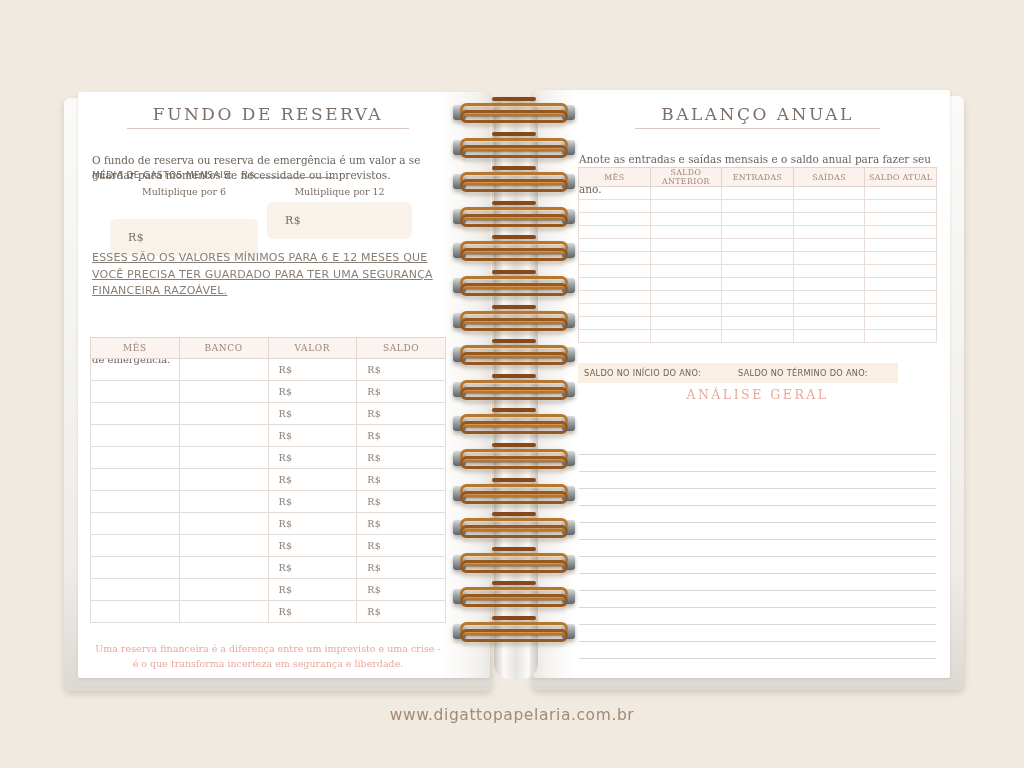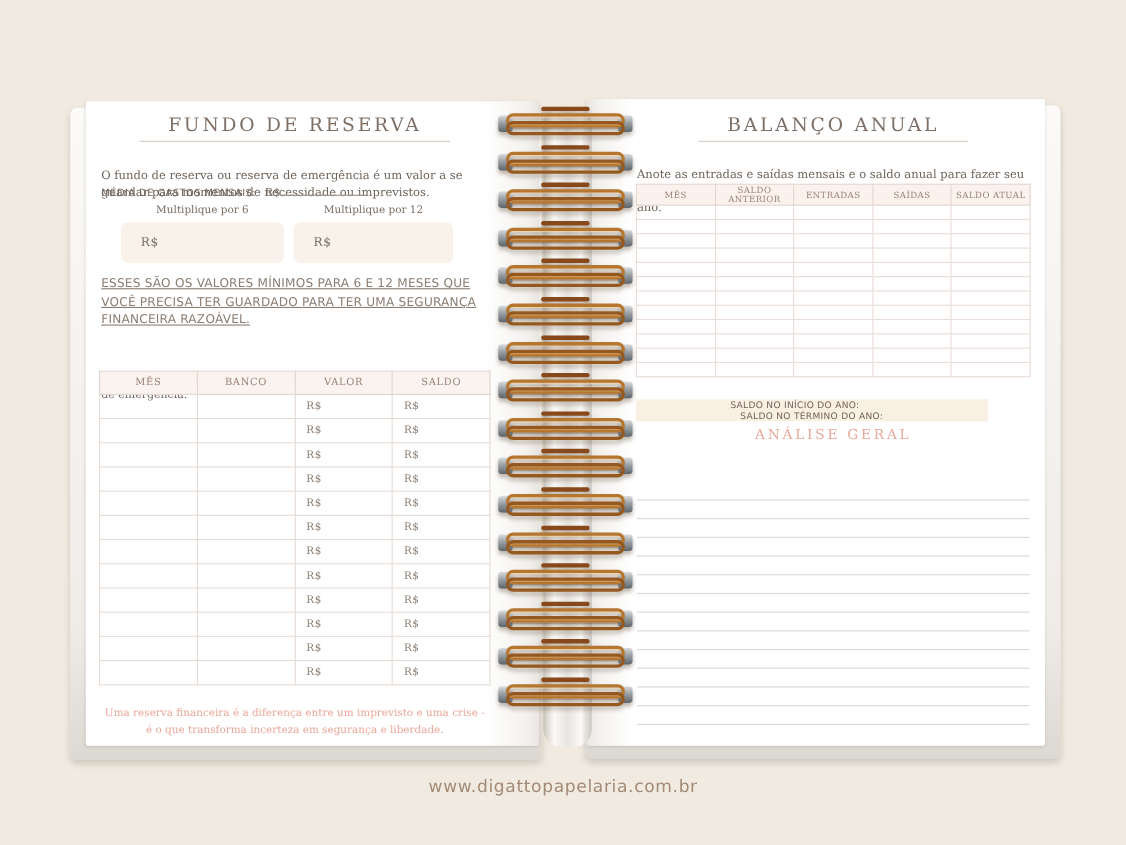--- a/index.html
+++ b/index.html
@@ -39,21 +39,21 @@
 
   
   .pl-content { position:absolute; left:12px; top:0; width:356px; height:100%; }
   .pl-title { top:12px; }
   .pl-intro { position:absolute; top:39px; left:2px; width:352px; }
   .media-line { position:absolute; top:76px; left:2px; font-size:9px; letter-spacing:.4px; color:#6f645a; }
   .media-line .cur { font-family:"DejaVu Serif", serif; font-size:10px; color:#7a6d62; margin-left:8px; }
   .media-line .fill { display:inline-block; width:78px; border-bottom:1px solid #9b9189; height:10px; }
   .mult-row { position:absolute; top:94px; left:20px; width:322px; display:flex; gap:9px; }
   .mult-col { display:flex; flex-direction:column; }
-  .mult-col.c1 { width:148px; } .mult-col.c2 { width:145px; }
+  .mult-col.c1 { width:148px;gap:17px; } .mult-col.c2 { width:145px; }
   .mult-label { text-align:center; font-size:9.5px; color:#7a6d62; margin-bottom:5px; }
   .rs-box { height:37px; background:#f9f2ea; border-radius:6px; display:flex; align-items:center; padding-left:18px;
             font-size:11px; letter-spacing:.5px; color:#7a6d62; }
   .note { position:absolute; top:158px; left:2px; width:354px; font-size:11px; line-height:1.5; letter-spacing:.2px; color:#8b7e73;text-decoration:underline; }
   .pl-title2 { top:196px; }
   .pl-intro2 { position:absolute; top:224px; left:2px; width:354px; font-size:10px; }
   .reserva-table { position:absolute; top:245px; left:0; width:356px; border-collapse:collapse; }
   .reserva-table th { height:21px; background:#fbf3ef; border:1px solid #e2d6cf; font-weight:normal;
                       font-size:9px; letter-spacing:.6px; color:#9c8476; }
   .reserva-table td { height:22px; border:1px solid #e6dcd6; font-size:9.5px; letter-spacing:.4px; color:#8b7d71; padding-left:10px; }
@@ -62,21 +62,21 @@
 
   
   .pr-content { position:absolute; left:45px; top:0; width:359px; height:100%; }
   .pr-title { top:14px; }
   .pr-intro { position:absolute; top:40px; left:1px; width:358px; }
   .balanco-table { position:absolute; top:77px; left:0; width:359px; border-collapse:collapse; }
   .balanco-table th { height:19px; background:#fbf2ee; border:1px solid #e3d5ce; font-weight:normal;
                       font-size:7.8px; letter-spacing:.4px; color:#9c8476; }
   .balanco-table td { height:13px; border:1px solid #e8ddd7; }
   .saldo-bar { position:absolute; top:273px; left:0; width:320px; height:20px; background:#f9efe3;
-               display:flex; align-items:center;flex-direction:column; }
+               display:flex; align-items:center; }
   .saldo-bar span { font-size:8.2px; letter-spacing:.3px; color:#6f6257; }
   .saldo-bar .s1 { padding-left:6px; width:50%; }
   .analysis-title { position:absolute; top:297px; left:0; width:359px; text-align:center;
                     font-size:12.5px; letter-spacing:2.5px; color:#eaa89b; }
   .analysis-intro { position:absolute; top:320px; left:1px; width:358px; font-size:10px; }
   .analysis-lines { position:absolute; top:348px; left:1px; width:357px; }
   .rline { height:17px; border-bottom:1px solid #d9d8d6; }
 
   
   .site-footer { position:absolute; left:0; top:706px; width:1024px; text-align:center;

